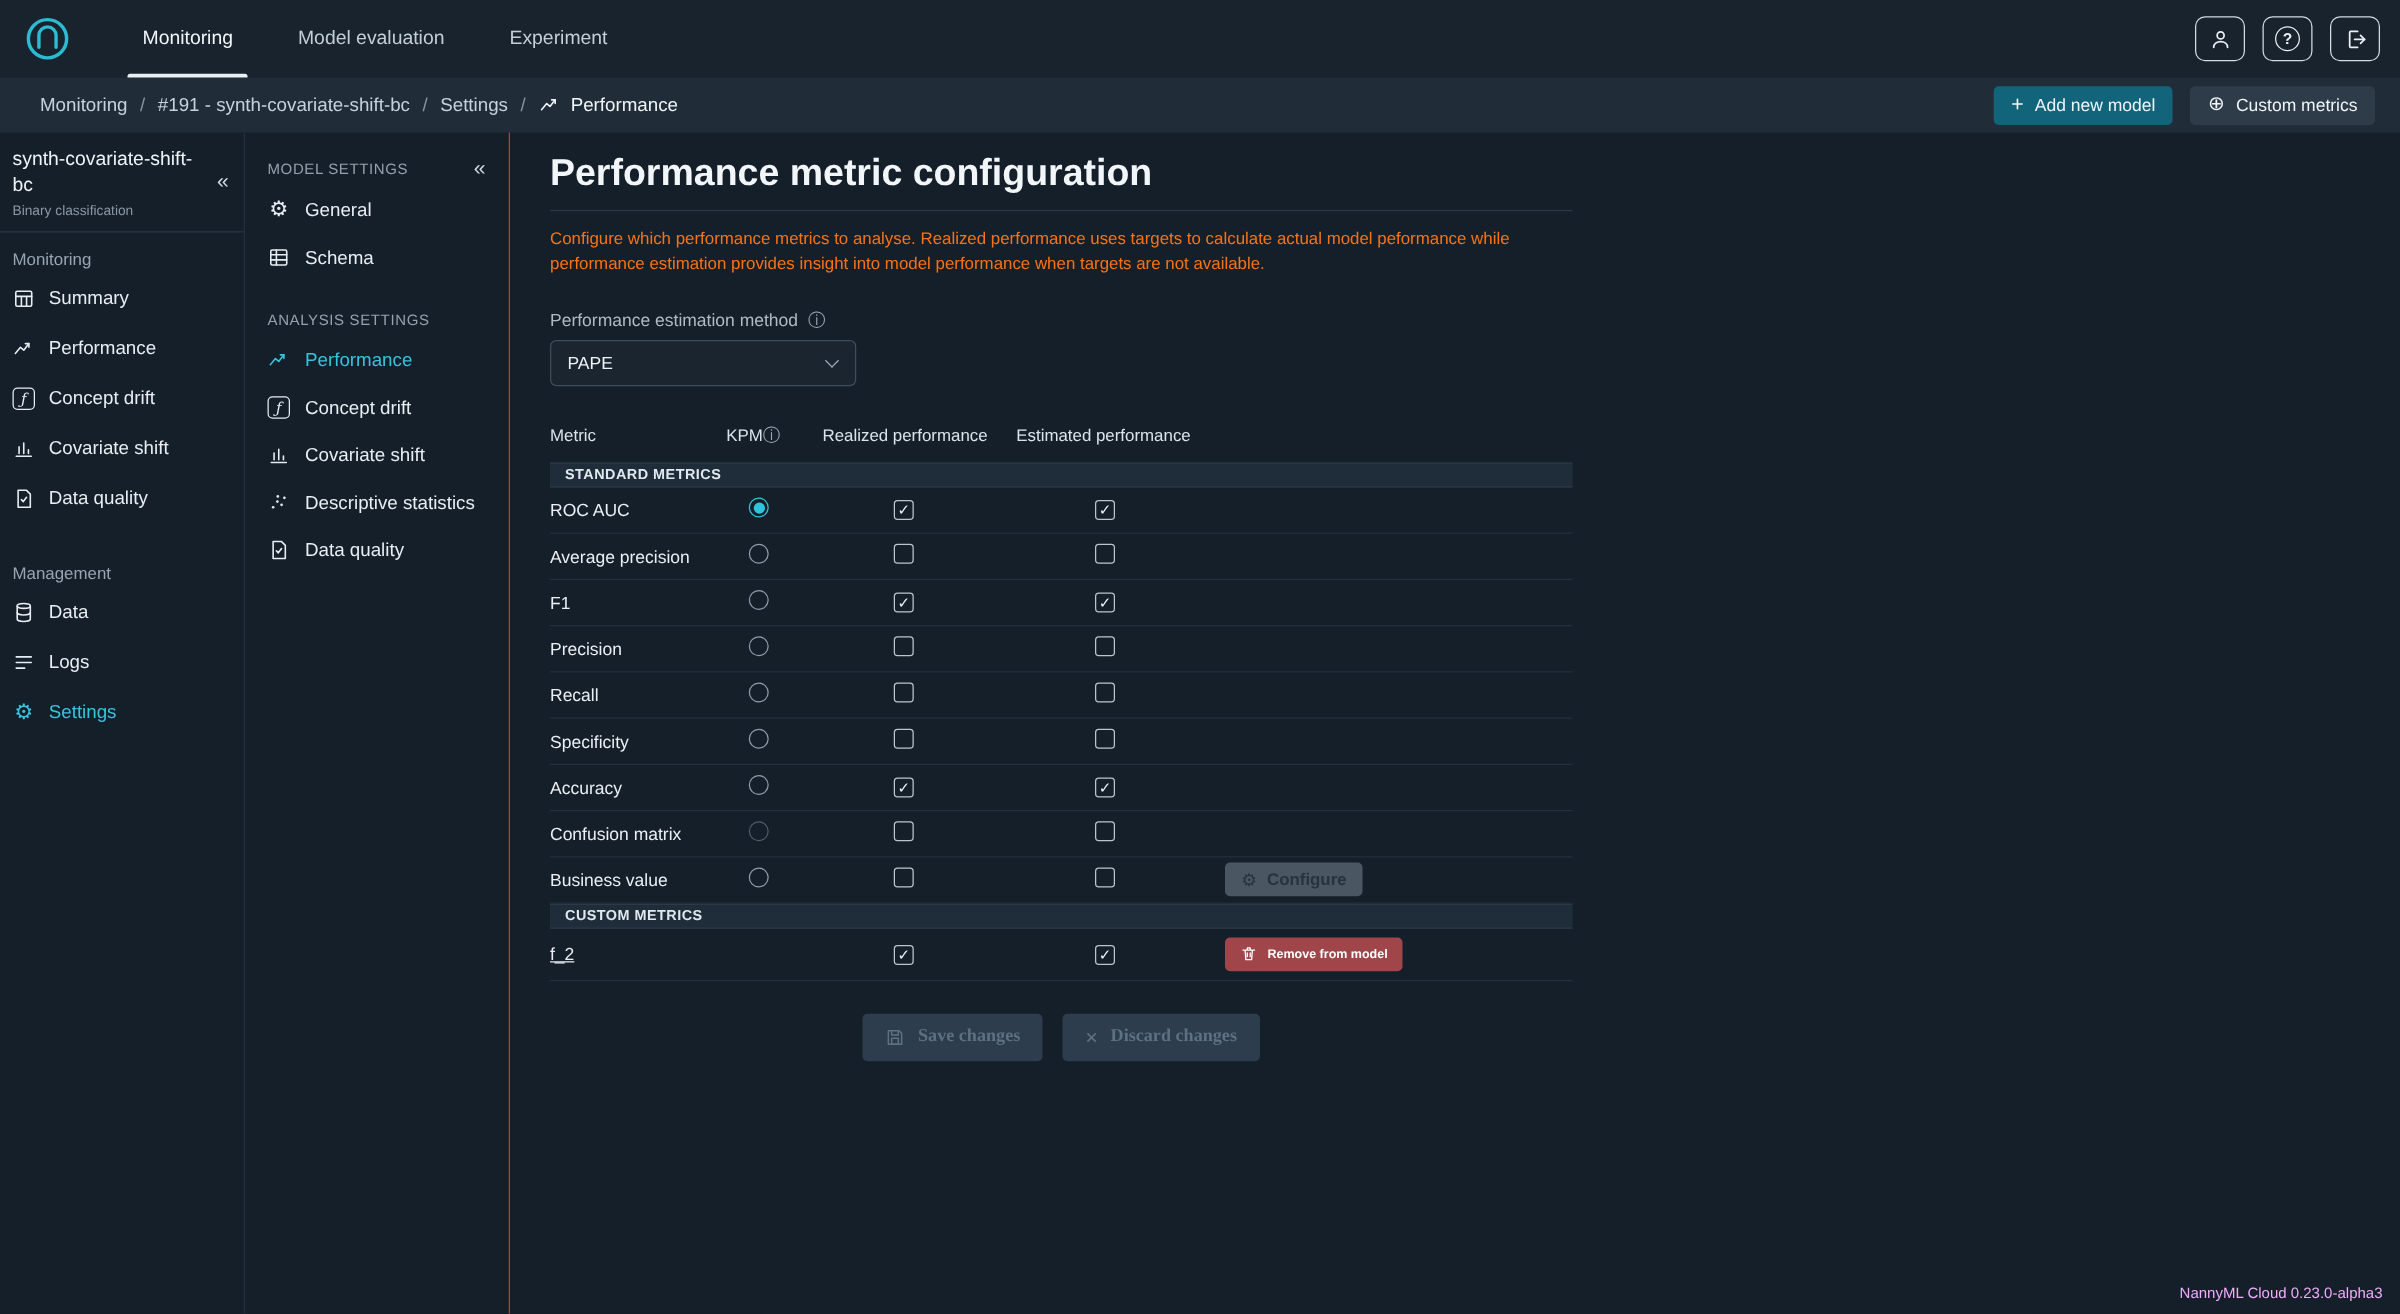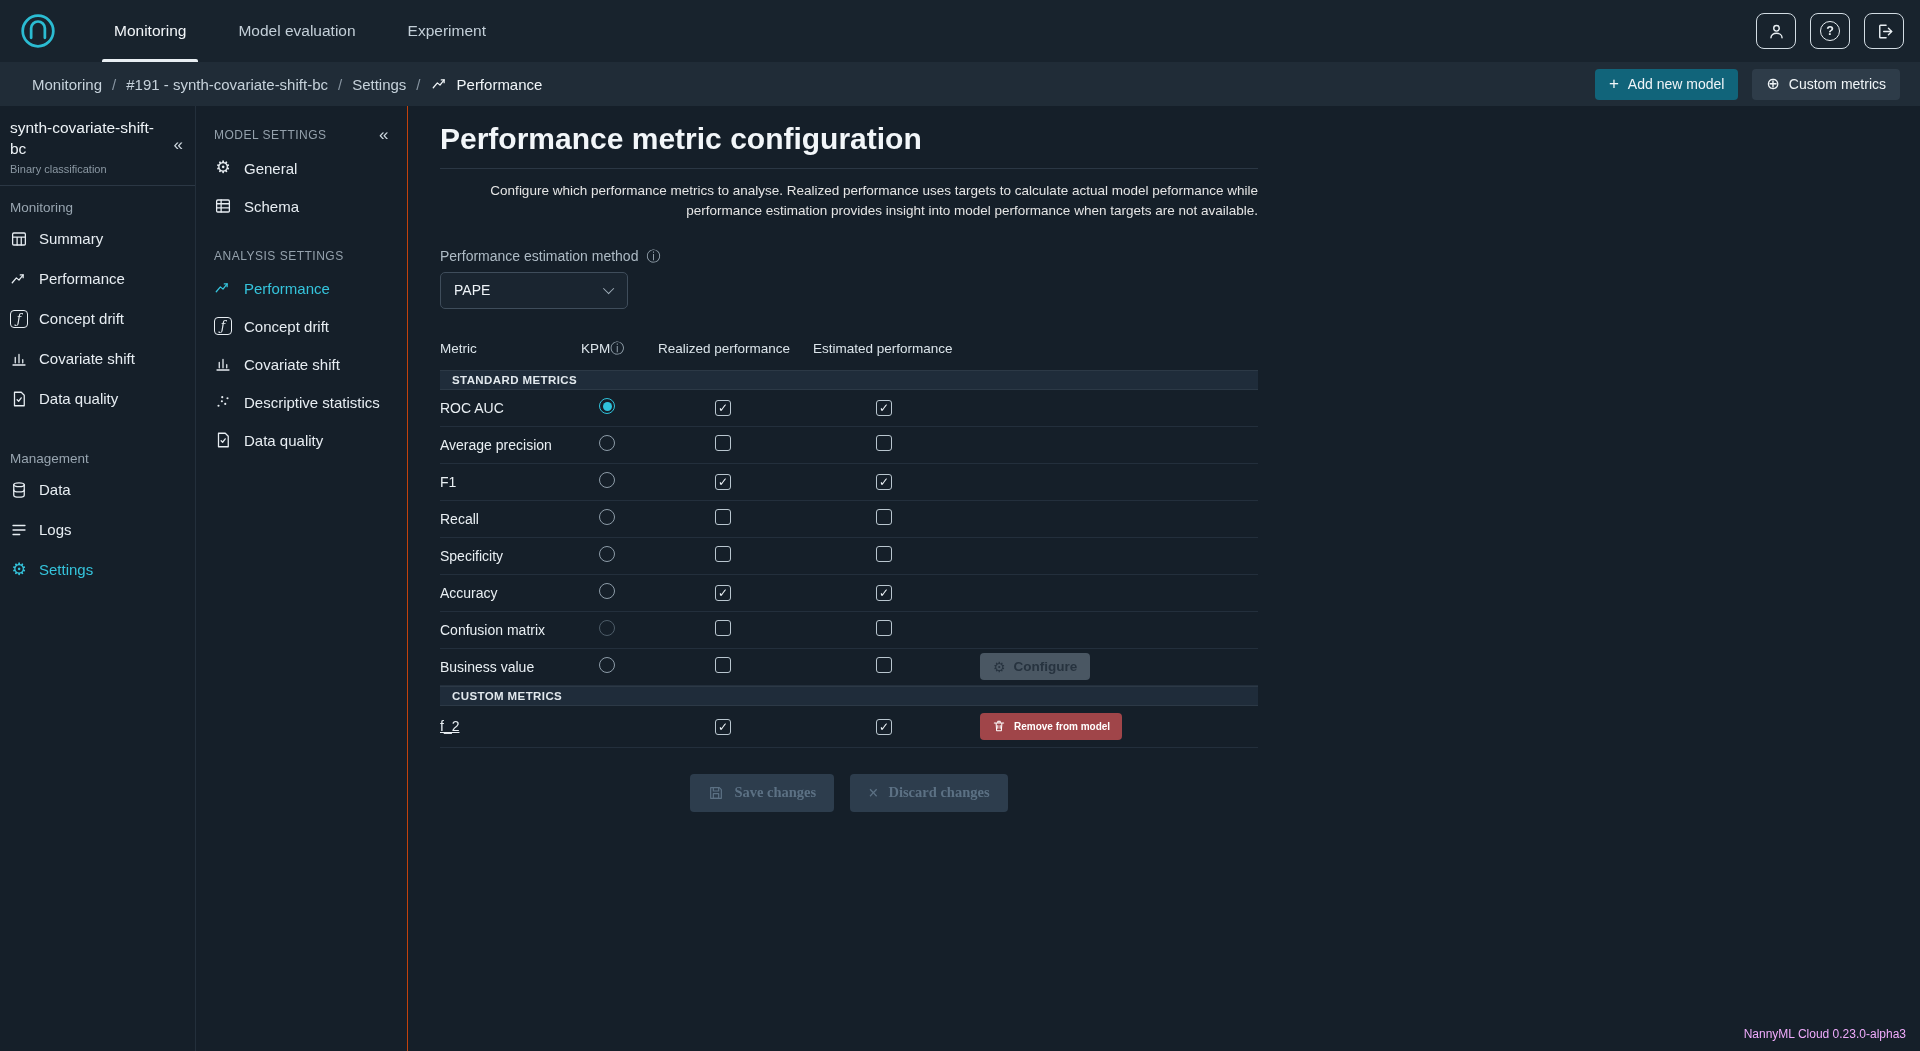--- a/index.html
+++ b/index.html
@@ -56,24 +56,24 @@
   .menu-label { display:flex; align-items:center; justify-content:space-between; padding:8px 18px 6px 18px; font-size:12px; letter-spacing:.5px; color:#94a1ac; }
   .menu-label .collapse-chev2 { font-size:17px; color:#cfd9e0; cursor:pointer; line-height:1; }
   .menu-item { display:flex; align-items:center; gap:12px; padding:10px 18px; font-size:15px; color:#e7edf2; cursor:pointer; }
   .menu-item.active { color:#35c4dc; }
   .menu-gap { height:16px; }
 
   
   .content { flex:1; padding:16px 0 0 32px; position:relative; }
   .content-inner { width:818px; }
   .page-title { font-size:30px; font-weight:700; color:#f2f6f9; padding-bottom:12px; border-bottom:1px solid #2b3744; }
-  .desc { margin:12px 0 26px 0; font-size:13.5px; line-height:1.5; color:#e5e5e5;text-align:right; }
+  .desc { margin:12px 0 26px 0; font-size:13.5px; line-height:1.5; color:#f97316; }
   .field-label-row { display:flex; align-items:center; gap:8px; font-size:14px; color:#aebbc5; margin-bottom:8px; }
   .info-icon { font-size:14px; color:#9aa8b3; cursor:pointer; line-height:1; }
-  .select { width:188px; height:37px; border:1px solid #3f4d5b; border-radius:5px; background:#1a2530; display:flex; align-items:center; justify-content:space-between; padding:0 13px; font-size:14px; color:#eef3f7; cursor:pointer; margin-bottom:22px; }
+  .select { width:245px; height:37px; border:1px solid #3f4d5b; border-radius:5px; background:#1a2530; display:flex; align-items:center; justify-content:space-between; padding:0 13px; font-size:14px; color:#eef3f7; cursor:pointer; margin-bottom:22px; }
   .chev { width:8px; height:8px; border-left:1.6px solid #9fadb8; border-bottom:1.6px solid #9fadb8; transform:rotate(-45deg) translateY(-2px); }
 
   
   .thead { display:grid; grid-template-columns:141px 77px 155px 167px 1fr; padding:10px 0 14px 0; font-size:13.5px; color:#dbe4ea; }
   .th-kpm { display:flex; align-items:center; gap:0; }
   .group-row { height:20px; background:#1f2c3a; border-top:1px solid #2c3946; border-bottom:1px solid #2c3946; display:flex; align-items:center; padding:0 12px; font-size:11.5px; font-weight:700; letter-spacing:.4px; color:#e2e9ee; }
   .metric-row { display:grid; grid-template-columns:141px 77px 155px 167px 1fr; align-items:center; min-height:37px; border-bottom:1px solid #232f3c; font-size:14px; color:#e9eff3; }
   .cell-kpm { padding-left:18px; }
   .cell-real { padding-left:57px; }
   .cell-est { padding-left:63px; }
@@ -330,20 +330,27 @@
             <div class="cell-action"></div>
           </div>
           <div class="metric-row">
             <div class="cell-metric">F1</div>
             <div class="cell-kpm"><span class="radio"></span></div>
             <div class="cell-real"><span class="checkbox checked"></span></div>
             <div class="cell-est"><span class="checkbox checked"></span></div>
             <div class="cell-action"></div>
           </div>
           <div class="metric-row">
+            <div class="cell-metric">Precision</div>
+            <div class="cell-kpm"><span class="radio"></span></div>
+            <div class="cell-real"><span class="checkbox"></span></div>
+            <div class="cell-est"><span class="checkbox"></span></div>
+            <div class="cell-action"></div>
+          </div>
+          <div class="metric-row">
             <div class="cell-metric">Recall</div>
             <div class="cell-kpm"><span class="radio"></span></div>
             <div class="cell-real"><span class="checkbox"></span></div>
             <div class="cell-est"><span class="checkbox"></span></div>
             <div class="cell-action"></div>
           </div>
           <div class="metric-row">
             <div class="cell-metric">Specificity</div>
             <div class="cell-kpm"><span class="radio"></span></div>
             <div class="cell-real"><span class="checkbox"></span></div>

